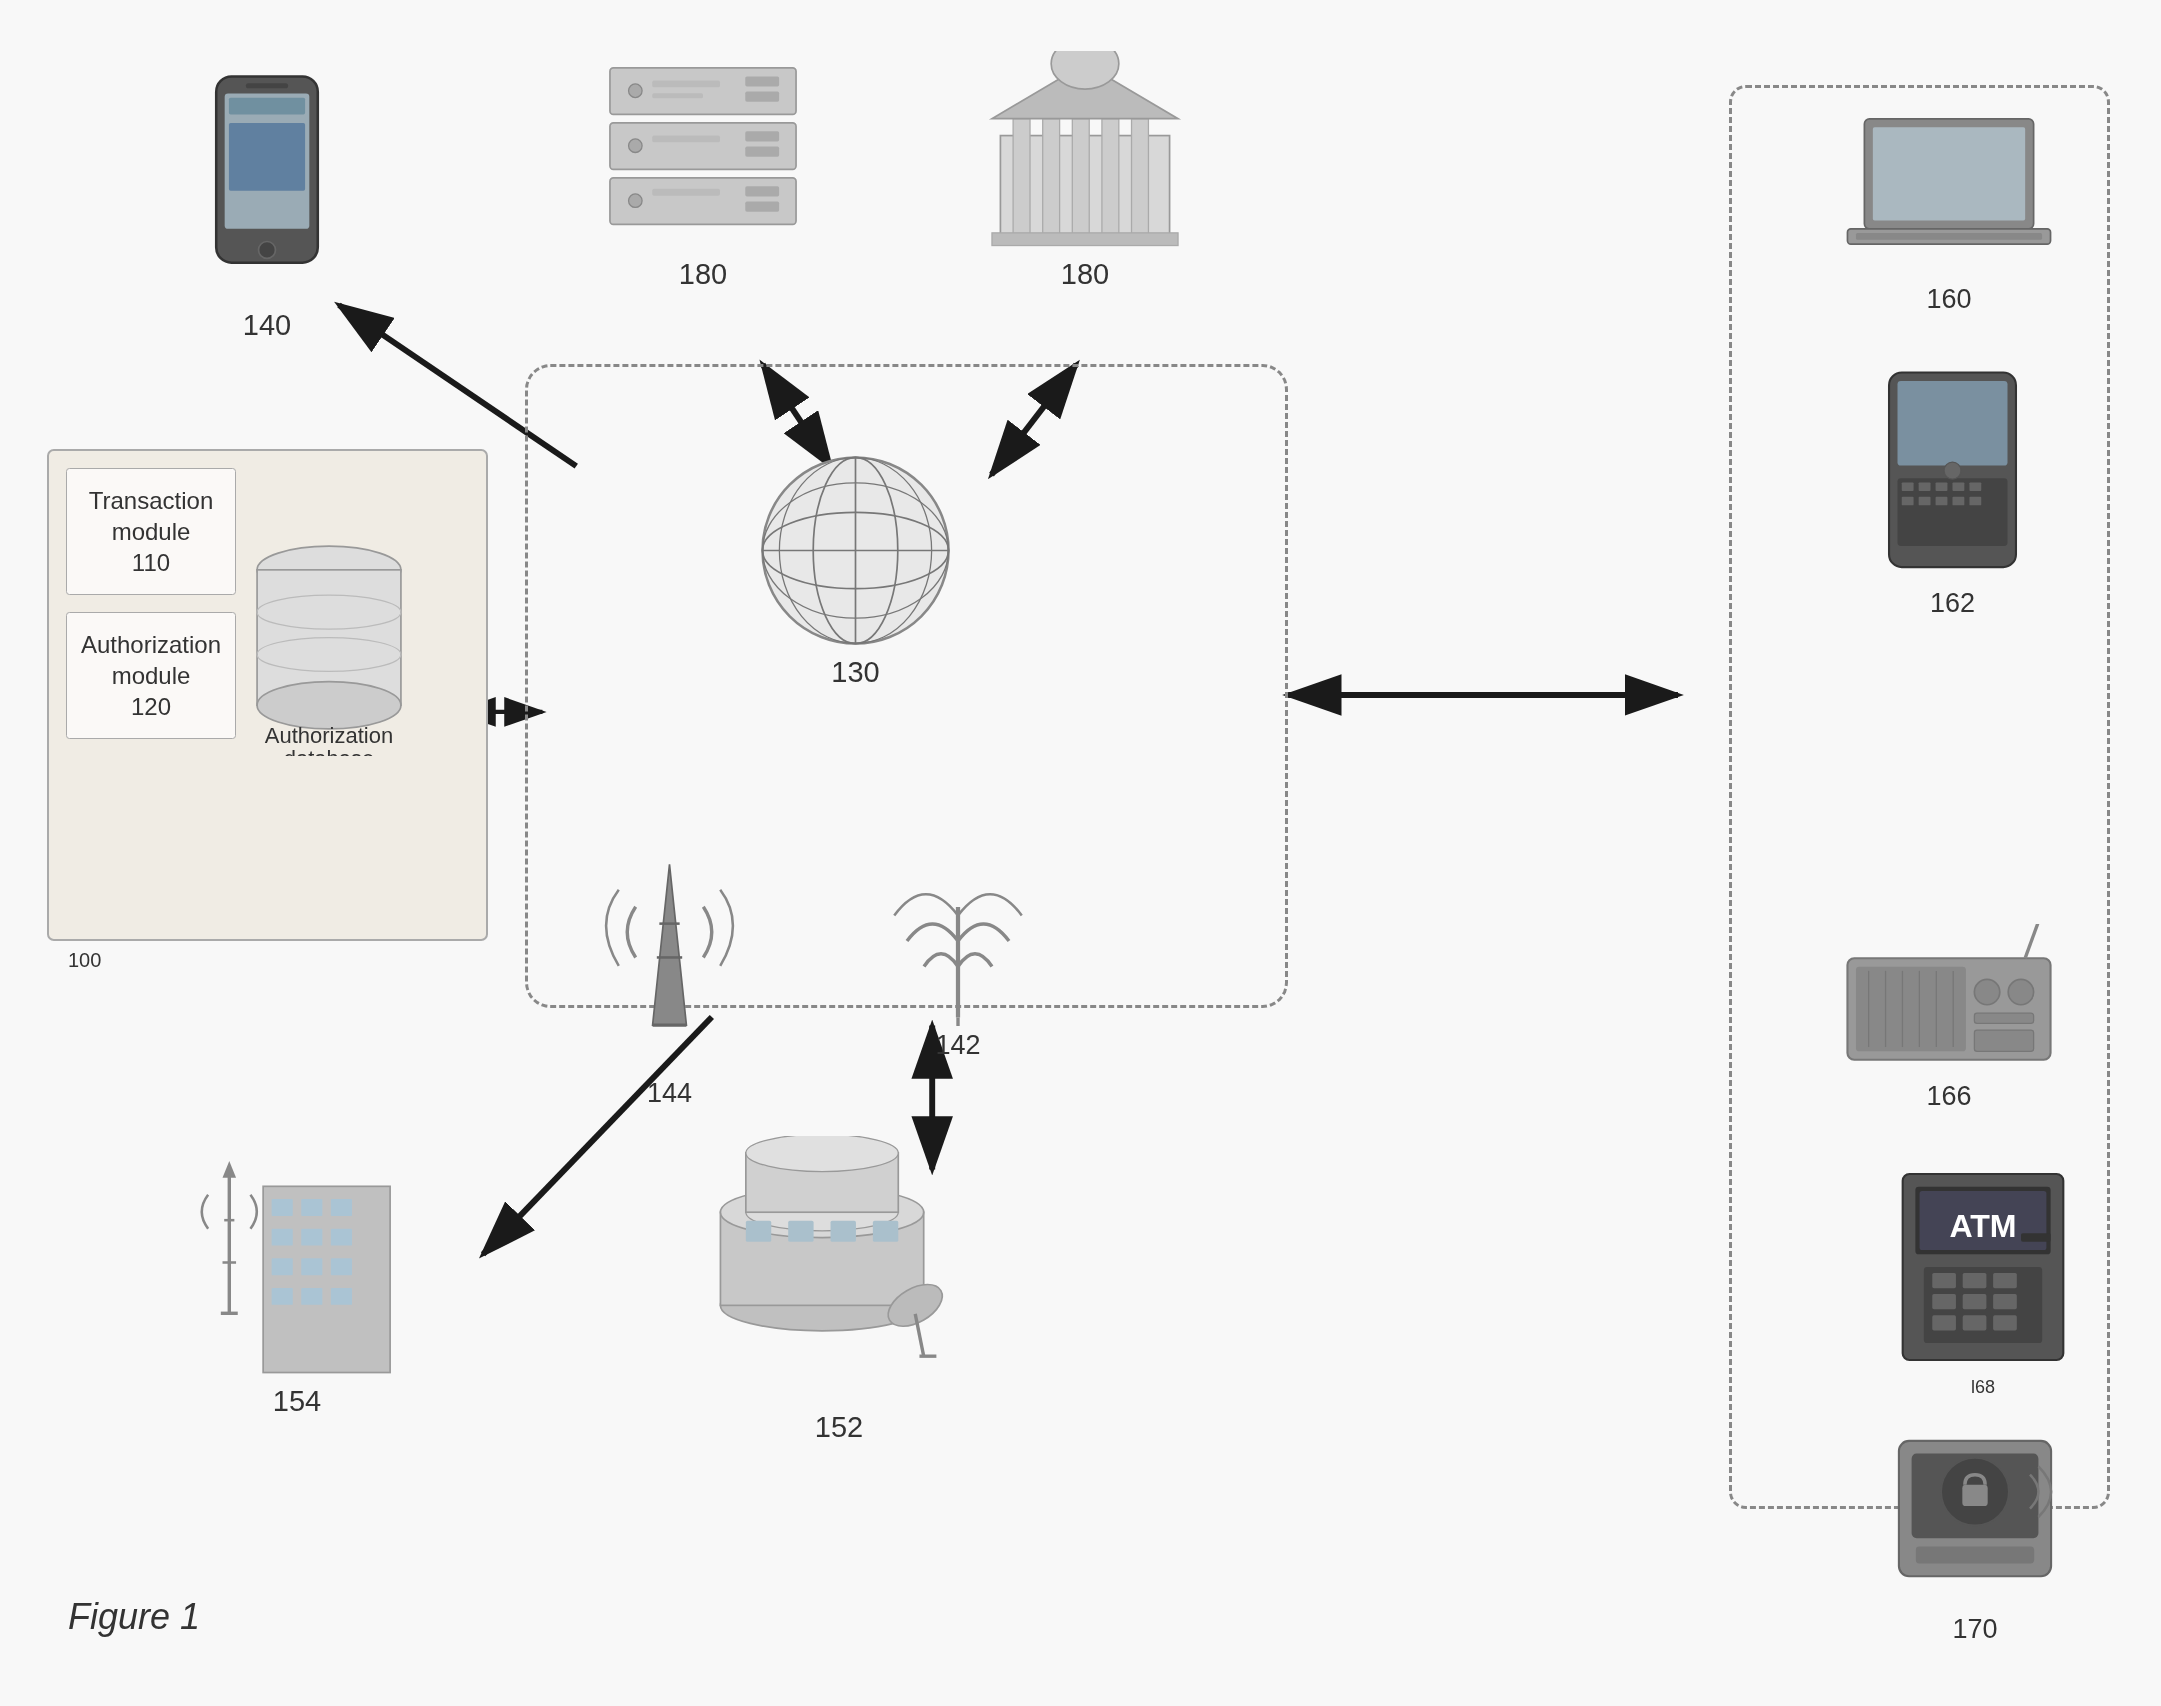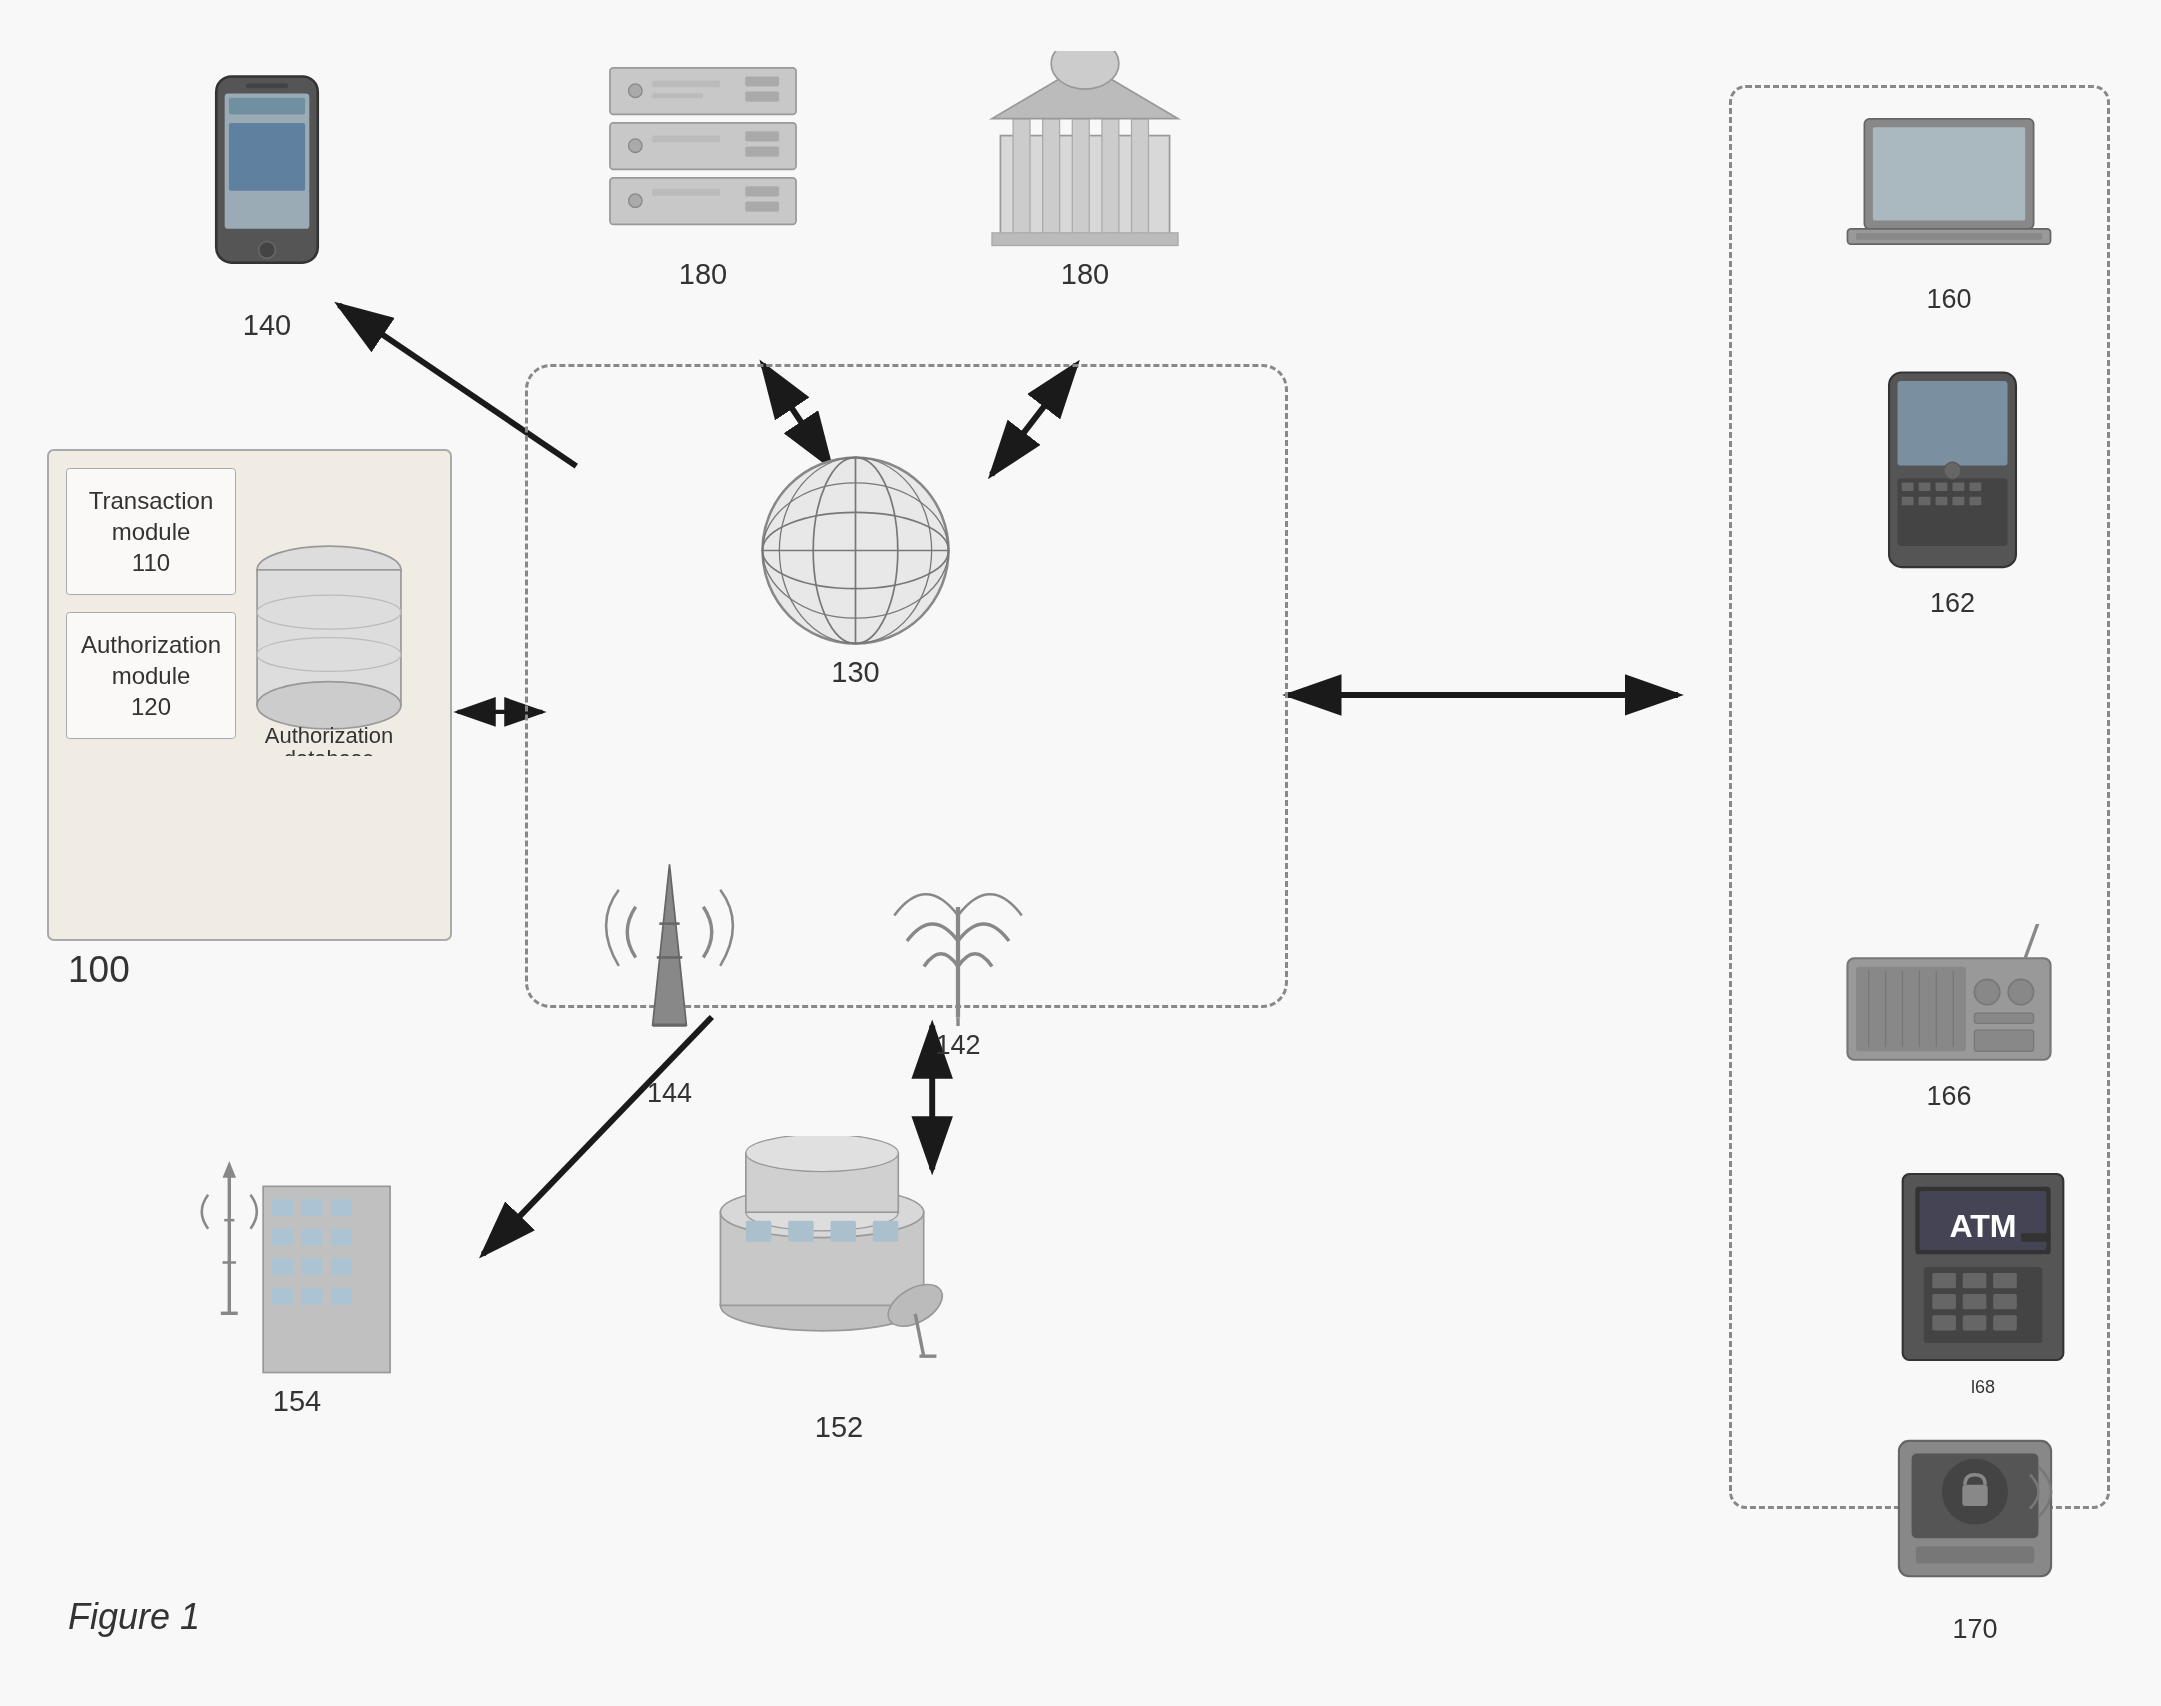--- a/index.html
+++ b/index.html
@@ -27,21 +27,21 @@
       font-size: 36px;
       font-style: italic;
       color: #333;
     }
 
     
     .server-module-box {
       position: absolute;
       left: 47px;
       top: 449px;
-      width: 405px;
+      width: 441px;
       height: 492px;
       border: 2.5px solid #aaa;
       border-radius: 6.8px;
       background: #f0ece4;
       padding: 17px;
     }
 
     .module-label {
       font-size: 25.4px;
       color: #333;
@@ -93,21 +93,21 @@
       position: absolute;
       top: 0;
       left: 0;
       width: 2161px;
       height: 1706px;
       pointer-events: none;
     }
 
     .number-label {
       position: absolute;
-      font-size: 37px;
+      font-size: 20px;
       color: #333;
       font-weight: normal;
     }
   </style>
 </head>
 <body>
 
 <div class="diagram-container">
 
   <svg class="arrows-svg" viewBox="0 0 2550 2013" width="2161" height="1706">

